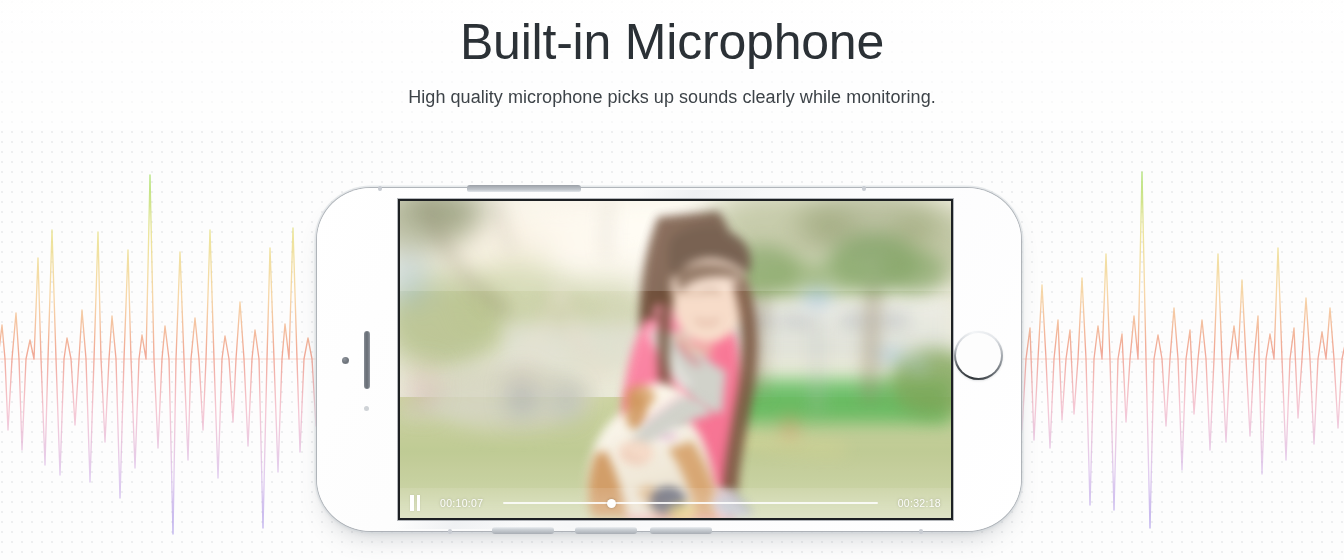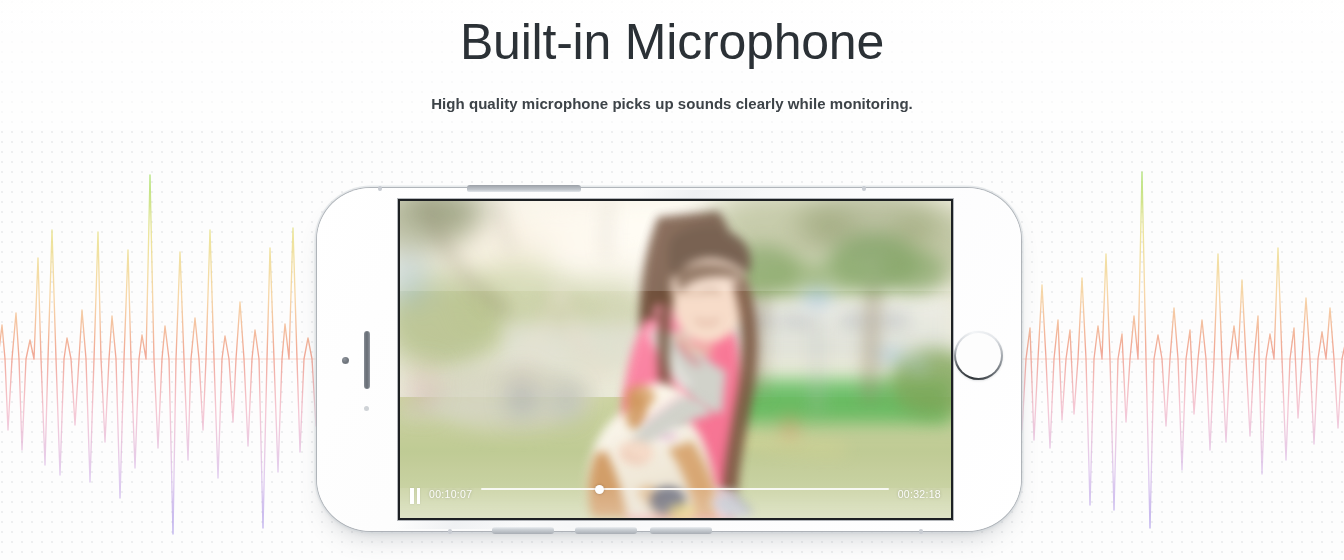--- a/index.html
+++ b/index.html
@@ -49,23 +49,23 @@
   }
   .title {
     margin-top: 12px;
     font-size: 50px;
     font-weight: 400;
     letter-spacing: -0.2px;
     color: #2b3136;
     line-height: 1.22;
   }
   .subtitle {
-    margin-top: 22px;
-    font-size: 15px;
-    font-weight: 700;
+    margin-top: 14px;
+    font-size: 18px;
+    font-weight: 400;
     color: #3d4348;
     letter-spacing: 0.05px;
   }
 
   
   .wave {
     position: absolute;
     top: 130px;
     height: 430px;
     z-index: 2;
@@ -200,22 +200,23 @@
   }
 
   .video-layer { position: absolute; inset: 0; }
 
   
   .controls {
     position: absolute;
     left: 0; right: 0; bottom: 0;
     height: 30px;
     display: flex;
+    align-items: center;
     padding: 0 10px;
-    gap: 9px;
+    gap: 20px;
     background: linear-gradient(to top, rgba(255,255,255,0.30), rgba(255,255,255,0.10));
     z-index: 9;
   }
   .pause-btn {
     display: flex;
     gap: 3px;
     flex: 0 0 auto;
     cursor: pointer;
   }
   .pause-btn i {

